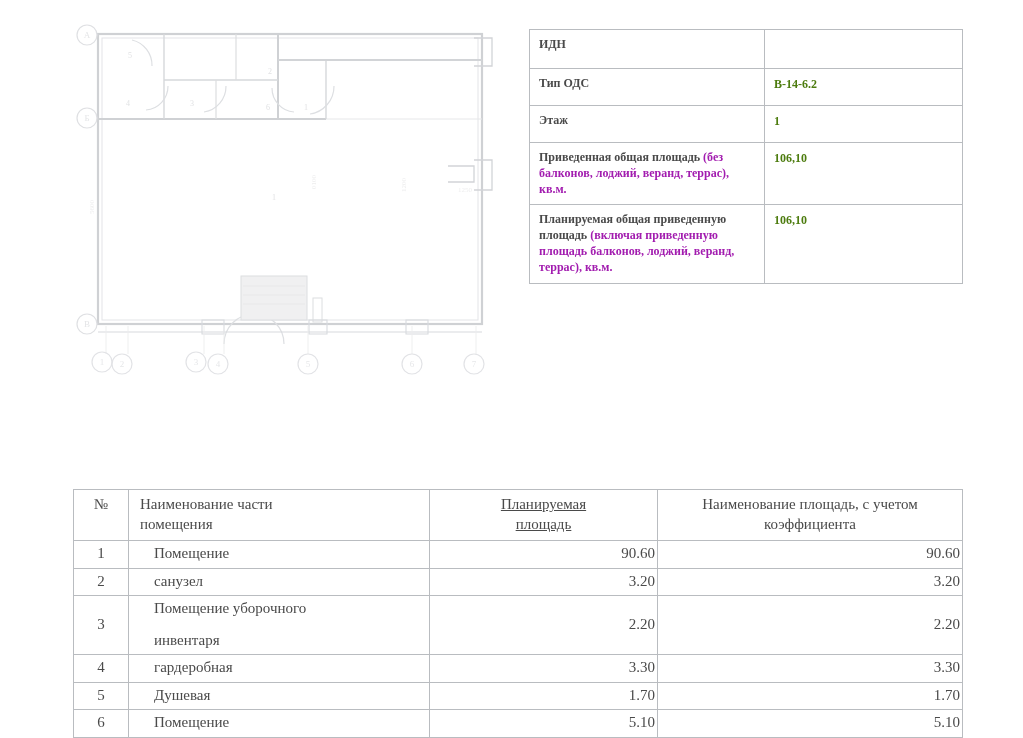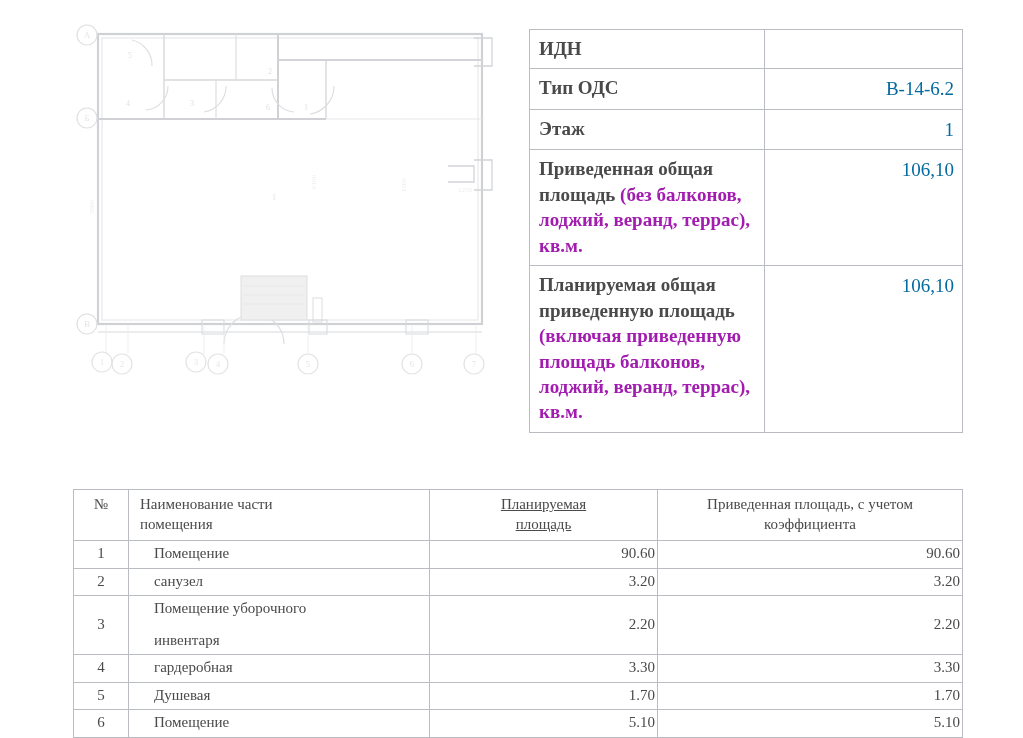--- a/index.html
+++ b/index.html
@@ -29,39 +29,39 @@
   #floorplan-svg { display: block; width: 430px; height: 375px; }
 
   
   #spec-table {
     position: absolute;
     left: 529px;
     top: 29px;
     width: 434px;
     border-collapse: collapse;
     table-layout: fixed;
-    font-size: 19px;
+    font-size: 12px;
     border-radius: 20px;
   }
   #spec-table td {
     border: 1px solid #b9bcc0;
     padding: 6px 8px 7px 9px;
     vertical-align: top;
     line-height: 1.34;
     color: #4a4a4a;
   }
   #spec-table td.label {
     width: 217px;
     font-weight: bold;
     text-align: left;
   }
   #spec-table td.value {
-    text-align: right;
-    font-weight: normal;
-    color: #0369a1;
+    text-align: left;
+    font-weight: bold;
+    color: #4d7c0f;
     padding-top: 7px;
   }
   #spec-table td.label .sub {
     font-weight: bold;
     color: #a21caf;
   }
   #spec-table tr.r-idn td { height: 24px; }
   #spec-table tr.r-type td { height: 22px; }
   #spec-table tr.r-floor td { height: 22px; margin-top: 9px; }
 
@@ -245,21 +245,21 @@
       <th class="h-num">№</th>
       <th class="h-name">
         <span>Наименование части</span><br>
         <span>помещения</span>
       </th>
       <th class="h-plan">
         <span>Планируемая</span><br>
         <span>площадь</span>
       </th>
       <th class="h-reduced">
-        <span>Приведенная площадь, с учетом</span><br>
+        <span>Наименование площадь, с учетом</span><br>
         <span>коэффициента</span>
       </th>
     </tr>
   </thead>
   <tbody>
     <tr>
       <td class="c-num">1</td>
       <td class="c-name">Помещение</td>
       <td class="c-val">90.60</td>
       <td class="c-val">90.60</td>

